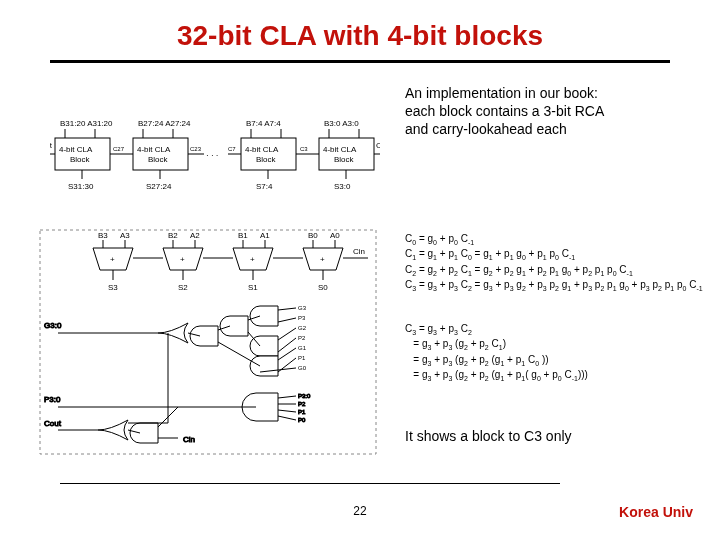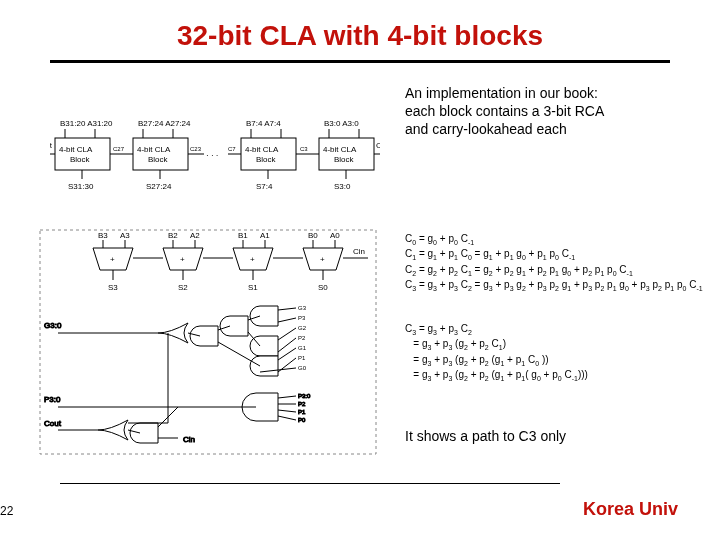--- a/index.html
+++ b/index.html
@@ -68,27 +68,28 @@
     left: 60px;
     right: 160px;
     bottom: 56px;
     border-top: 1px solid #000;
   }
   .page-num {
     position: absolute;
     bottom: 22px;
     left: 0;
     width: 100%;
+    text-align: center;
     font-size: 12px;
   }
   .univ {
     position: absolute;
-    right: 42px;
+    right: 27px;
     bottom: 20px;
-    font-size: 18px;
+    font-size: 14px;
     font-weight: bold;
     color: #c2110a;
   }
   .lbl { font-size: 8px; font-family: Arial, sans-serif; fill: #000; }
   .lblsub { font-size: 6px; font-family: Arial, sans-serif; fill: #000; }
   sub { font-size: 70%; }
 </style>
 </head>
 <body>
 
@@ -297,18 +298,18 @@
     <div>C<sub>3</sub> = g<sub>3</sub> + p<sub>3</sub> C<sub>2</sub> = g<sub>3</sub> + p<sub>3</sub> g<sub>2</sub> + p<sub>3</sub> p<sub>2</sub> g<sub>1</sub> + p<sub>3</sub> p<sub>2</sub> p<sub>1</sub> g<sub>0</sub> + p<sub>3</sub> p<sub>2</sub> p<sub>1</sub> p<sub>0</sub> C<sub>-1</sub></div>
   </div>
 
   <div class="eq-block eq2">
     <div>C<sub>3</sub> = g<sub>3</sub> + p<sub>3</sub> C<sub>2</sub></div>
     <div>&nbsp;&nbsp;&nbsp;= g<sub>3</sub> + p<sub>3</sub> (g<sub>2</sub> + p<sub>2</sub> C<sub>1</sub>)</div>
     <div>&nbsp;&nbsp;&nbsp;= g<sub>3</sub> + p<sub>3</sub> (g<sub>2</sub> + p<sub>2</sub> (g<sub>1</sub> + p<sub>1</sub> C<sub>0</sub> ))</div>
     <div>&nbsp;&nbsp;&nbsp;= g<sub>3</sub> + p<sub>3</sub> (g<sub>2</sub> + p<sub>2</sub> (g<sub>1</sub> + p<sub>1</sub>( g<sub>0</sub> + p<sub>0</sub> C<sub>-1</sub>)))</div>
   </div>
 
-  <div class="bottom-note">It shows a path to C3 only</div>
+  <div class="bottom-note">It shows a block to C3 only</div>
 
   <div class="footer-rule"></div>
   <div class="page-num">22</div>
   <div class="univ">Korea Univ</div>
 </div>
 
 </body></html>

